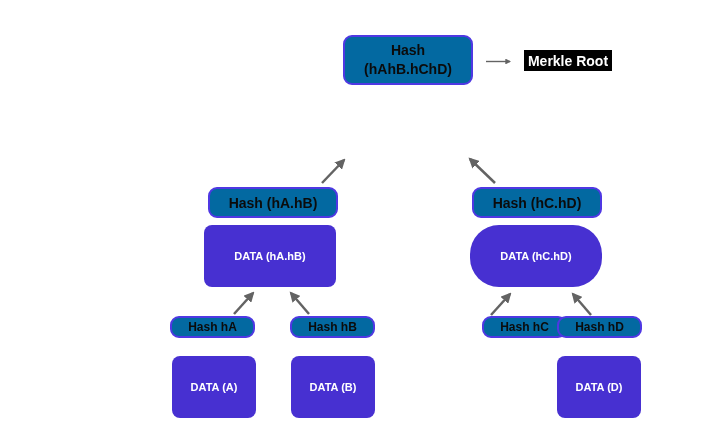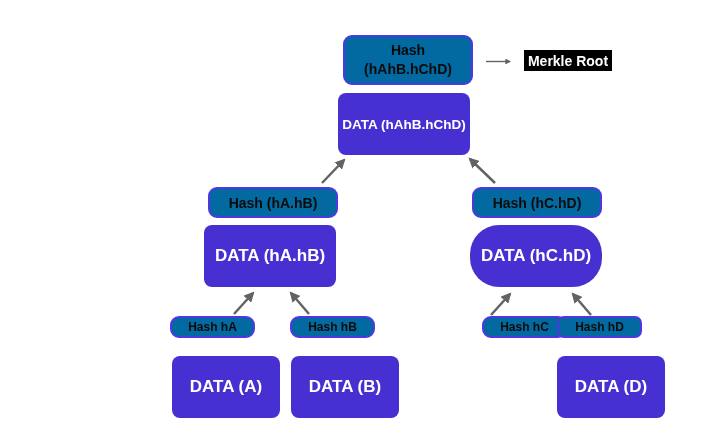--- a/index.html
+++ b/index.html
@@ -19,41 +19,41 @@
     position:absolute;display:flex;align-items:center;justify-content:center;
     box-sizing:border-box;text-align:center;font-weight:700;
   }
   .hash-box{
     background:#0369a1;border:2.5px solid var(--node-border);border-radius:9px;
     color:#0b0b0b;font-size:14px;white-space:nowrap;
   }
   .hash-box.wrap{white-space:normal;line-height:19px;padding:0 8px;}
   .data-box{
     background:var(--node-fill);border-radius:8px;color:#ffffff;
-    font-size:17px;white-space:nowrap;
+    font-size:11px;white-space:nowrap;
   }
   .merkle-label{
     position:absolute;display:flex;align-items:center;justify-content:center;
     background:var(--merkle-label-bg);color:var(--merkle-label-text);
     font-size:14px;font-weight:700;white-space:nowrap;padding:0 20px;box-sizing:border-box;
   }
   
   .root-hash{left:343px;top:35px;width:130px;height:50px;}
   .merkle-root{left:524px;top:50px;width:88px;height:21px;}
   .root-data{left:338px;top:93px;width:132px;height:62px;font-size:13.5px;}
   .b0-hash{left:208px;top:187px;width:130px;height:31px;}
   .b0-data{left:204px;top:225px;width:132px;height:62px;}
   .b1-hash{left:472px;top:187px;width:130px;height:31px;}
   .b1-data{left:470px;top:225px;width:132px;height:62px;border-radius:29px;}
   .leaf-hash{width:85px;height:22px;font-size:12px;}
-  .leaf-data{width:108px;height:62px;}
+  .leaf-data{width:84px;height:62px;}
   .l0-hash{left:170px;top:316px;}  .l0-data{left:172px;top:356px;}
   .l1-hash{left:290px;top:316px;}  .l1-data{left:291px;top:356px;}
   .l2-hash{left:438px;top:316px;margin-left:44px;}  .l2-data{left:439px;top:356px;}
-  .l3-hash{left:557px;top:316px;border-radius:7px;}  .l3-data{left:557px;top:356px;}
+  .l3-hash{left:557px;top:316px;}  .l3-data{left:557px;top:356px;}
   .arrow{stroke:var(--arrow);stroke-width:2.5;}
   .arrow.thin{stroke-width:1.4;}
 </style>
 </head>
 <body>
 
 <div class="canvas">
 
   <svg class="arrow-layer" viewBox="0 0 709 432" xmlns="http://www.w3.org/2000/svg">
     <defs>
@@ -67,21 +67,20 @@
     <line class="arrow" x1="234" y1="314" x2="253" y2="293" marker-end="url(#ah)"></line>
     <line class="arrow" x1="309" y1="314" x2="291" y2="293" marker-end="url(#ah)"></line>
     <line class="arrow" x1="491" y1="315" x2="510" y2="294" marker-end="url(#ah)"></line>
     <line class="arrow" x1="591" y1="315" x2="573" y2="294" marker-end="url(#ah)"></line>
   </svg>
 
   <div class="node hash-box wrap root-hash">
     <span>Hash (hAhB.hChD)</span>
   </div>
   <div class="merkle-label merkle-root">Merkle Root</div>
-  <div class="node data-box root-data">DATA (hAhB.hChD)</div>
 
   <div class="node hash-box b0-hash">Hash (hA.hB)</div>
   <div class="node data-box b0-data">DATA (hA.hB)</div>
   <div class="node hash-box b1-hash">Hash (hC.hD)</div>
   <div class="node data-box b1-data">DATA (hC.hD)</div>
 
   <div class="node hash-box leaf-hash l0-hash">Hash hA</div>
   <div class="node data-box leaf-data l0-data">DATA (A)</div>
 
   <div class="node hash-box leaf-hash l1-hash">Hash hB</div>

